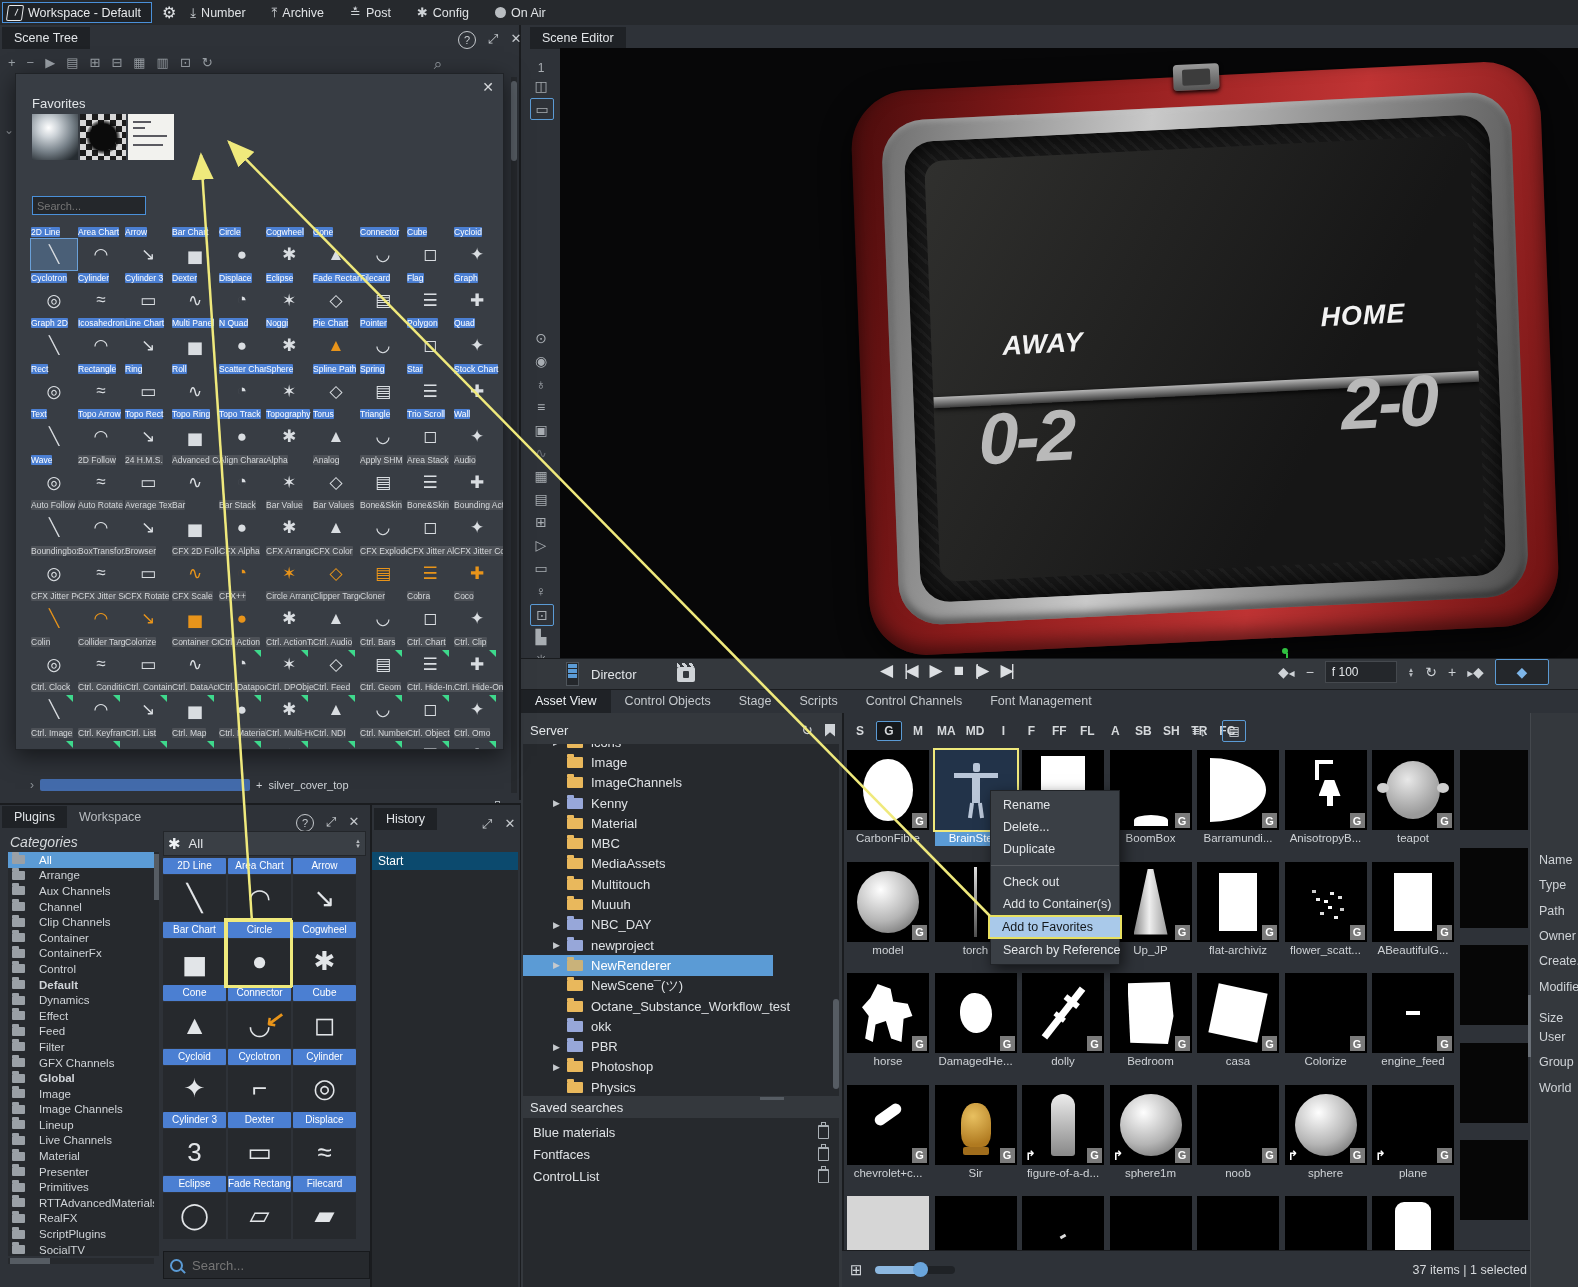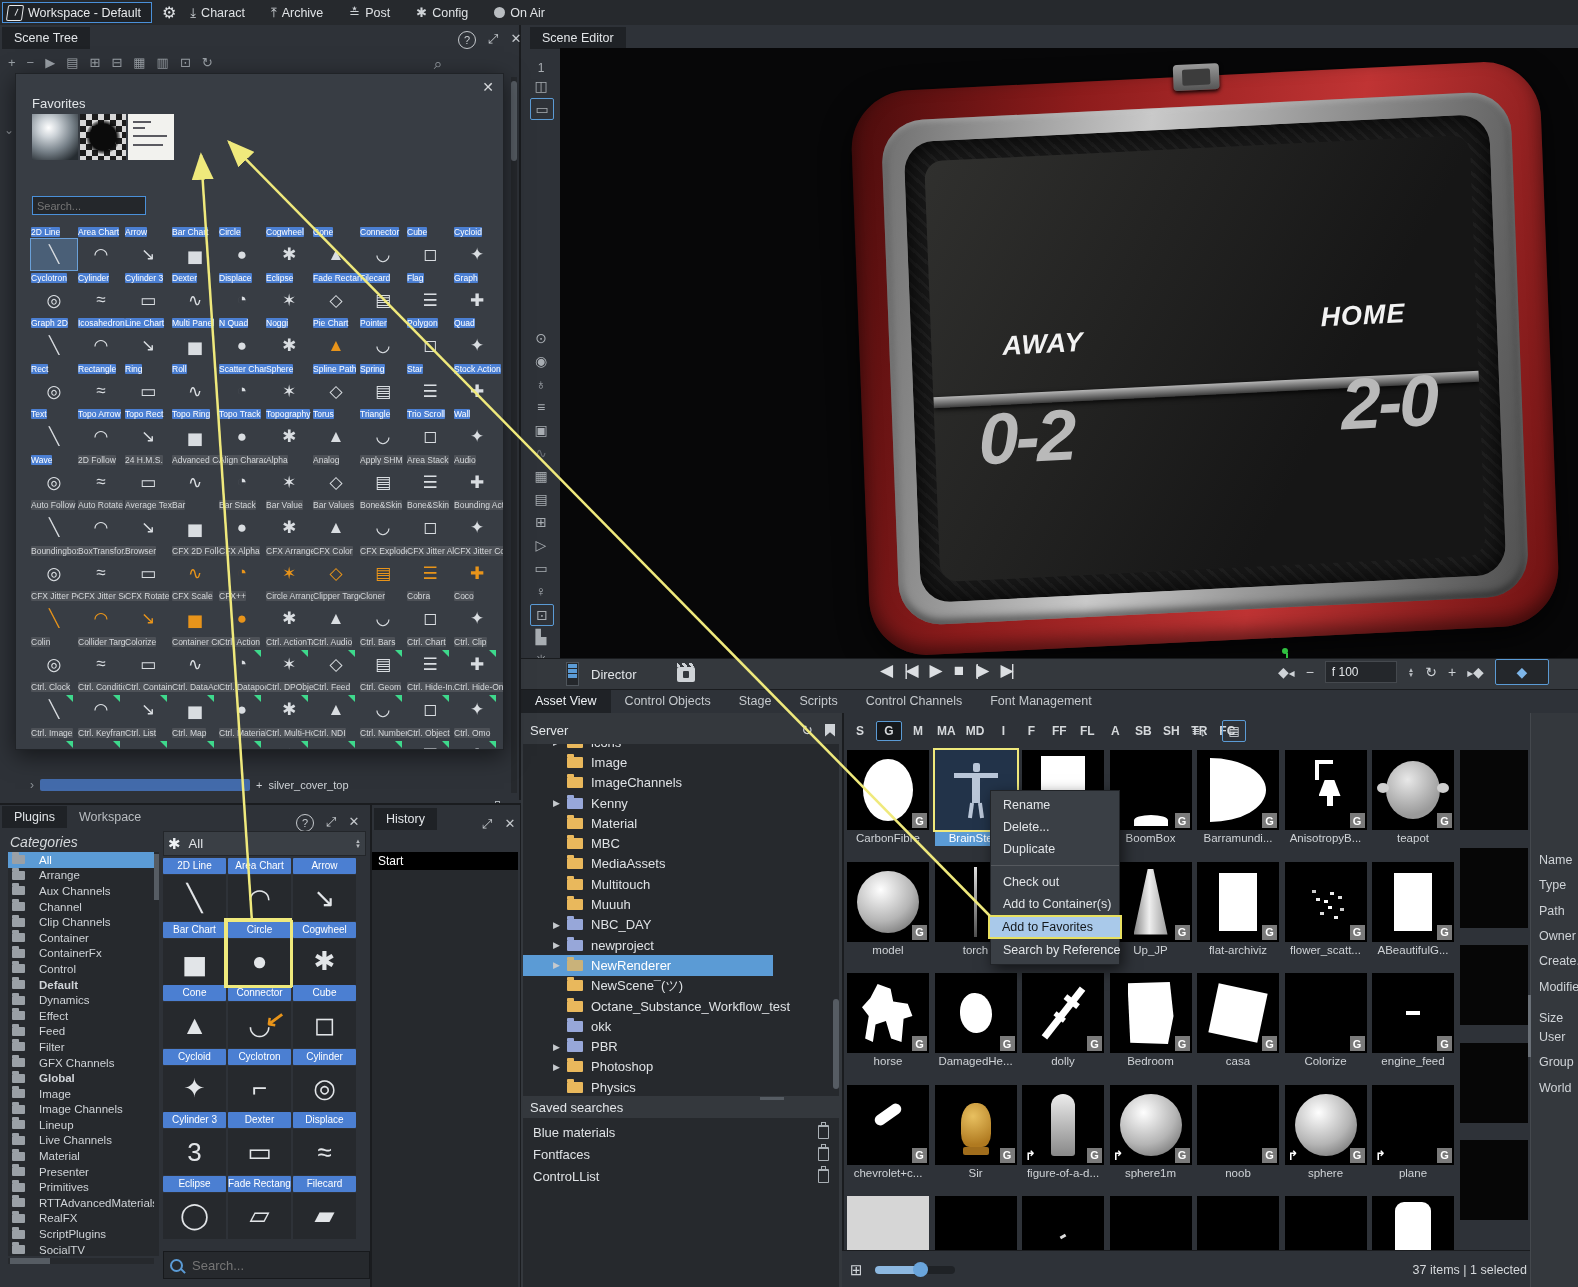--- a/index.html
+++ b/index.html
@@ -78,21 +78,21 @@
   .pcell .ico{height:46px;background:#26292d;margin-top:1px;display:flex;align-items:center;justify-content:center;font-size:26px;color:#e2e5e8;position:relative;}
   .pcell.hl{outline:2px solid #efe97c;outline-offset:0px;z-index:5;}
   .oarrow{position:absolute;right:6px;top:4px;color:#e8941a;font-size:24px;font-weight:bold;transform:rotate(8deg);}
   #pl-search{left:163px;top:1251px;width:193px;height:26px;background:#26292d;border:1px solid #17191c;display:flex;align-items:center;gap:7px;padding:0 6px;position:absolute;}
   #pl-search input{background:transparent;border:none;color:#8b9096;font-size:13px;width:150px;}
   .mag{width:9px;height:9px;border:2px solid #5b9bd5;border-radius:50%;position:relative;display:inline-block;}
   .mag::after{content:'';position:absolute;left:8px;top:9px;width:6px;height:2px;background:#5b9bd5;transform:rotate(45deg);}
   
   #histpanel{left:372px;top:803px;width:148px;height:484px;background:#2e3238;border-top:2px solid #1a1c1f;border-right:2px solid #1a1c1f;}
   #hist-body{left:372px;top:852px;width:146px;height:435px;background:#26292d;}
-  .histrow{height:18px;background:#000000;color:#fff;font-size:12px;line-height:18px;padding-left:6px;}
+  .histrow{height:18px;background:#0c4a6e;color:#fff;font-size:12px;line-height:18px;padding-left:6px;}
   
   #sepanel{left:521px;top:25px;width:1057px;height:635px;background:#2e3238;}
   #viewport{left:560px;top:48px;width:1018px;height:610px;background:#070708;overflow:hidden;}
   #se-strip{left:524px;top:50px;width:34px;height:608px;color:#a8adb2;}
   .strip-ico{position:absolute;left:6px;width:22px;height:20px;display:flex;align-items:center;justify-content:center;font-size:14px;}
   .strip-ico.selected{border:1.5px solid #5b9bd5;border-radius:2px;}
   
   #board{left:300px;top:28px;width:690px;height:565px;transform:rotate(-2.2deg) skewY(-0.6deg);}
   #b-red{position:absolute;inset:0;border-radius:58px;background:linear-gradient(105deg,#4a0c0c,#8e1c1c 28%,#c03434 62%,#6e1212 100%);box-shadow:inset 0 -8px 18px rgba(0,0,0,.5), 0 10px 30px rgba(0,0,0,.7);}
   #b-metal{position:absolute;inset:30px;border-radius:42px;background:linear-gradient(100deg,#6f6f6f,#c9c9c9 38%,#9a9a9a 60%,#4f4f4f);box-shadow:inset 0 2px 6px rgba(255,255,255,.35), inset 0 -4px 10px rgba(0,0,0,.6);}
@@ -220,21 +220,21 @@
 
   <div id="topbar">
     <div id="wsbtn">
       <span class="logo"></span>
       <span>Workspace - Default</span>
     </div>
     <span class="tb-gear">⚙</span>
     <div id="tb-menu" class="row">
         <div class="tb-item">
           <span class="gi">⤓</span>
-          <span>Charact</span>
+          <span>Number</span>
         </div>
         <div class="tb-item">
           <span class="gi">⤒</span>
           <span>Archive</span>
         </div>
         <div class="tb-item">
           <span class="gi">≛</span>
           <span>Post</span>
         </div>
         <div class="tb-item">
@@ -336,21 +336,21 @@
         <div class="fcell"><span class="lbl b">Quad</span><div class="ico">✦</div></div>
         <div class="fcell"><span class="lbl b">Rect</span><div class="ico">◎</div></div>
         <div class="fcell"><span class="lbl b">Rectangle</span><div class="ico">≈</div></div>
         <div class="fcell"><span class="lbl b">Ring</span><div class="ico">▭</div></div>
         <div class="fcell"><span class="lbl b">Roll</span><div class="ico">∿</div></div>
         <div class="fcell"><span class="lbl b">Scatter Chart</span><div class="ico">◔</div></div>
         <div class="fcell"><span class="lbl b">Sphere</span><div class="ico">✶</div></div>
         <div class="fcell"><span class="lbl b">Spline Path</span><div class="ico">◇</div></div>
         <div class="fcell"><span class="lbl b">Spring</span><div class="ico">▤</div></div>
         <div class="fcell"><span class="lbl b">Star</span><div class="ico">☰</div></div>
-        <div class="fcell"><span class="lbl b">Stock Action</span><div class="ico">✚</div></div>
+        <div class="fcell"><span class="lbl b">Stock Chart</span><div class="ico">✚</div></div>
         <div class="fcell"><span class="lbl b">Text</span><div class="ico">╲</div></div>
         <div class="fcell"><span class="lbl b">Topo Arrow</span><div class="ico">◠</div></div>
         <div class="fcell"><span class="lbl b">Topo Rect</span><div class="ico">↘</div></div>
         <div class="fcell"><span class="lbl b">Topo Ring</span><div class="ico">▅</div></div>
         <div class="fcell"><span class="lbl b">Topo Track</span><div class="ico">●</div></div>
         <div class="fcell"><span class="lbl b">Topography</span><div class="ico">✱</div></div>
         <div class="fcell"><span class="lbl b">Torus</span><div class="ico">▲</div></div>
         <div class="fcell"><span class="lbl b">Triangle</span><div class="ico">◡</div></div>
         <div class="fcell"><span class="lbl b">Trio Scroll</span><div class="ico">◻</div></div>
         <div class="fcell"><span class="lbl b">Wall</span><div class="ico">✦</div></div>

